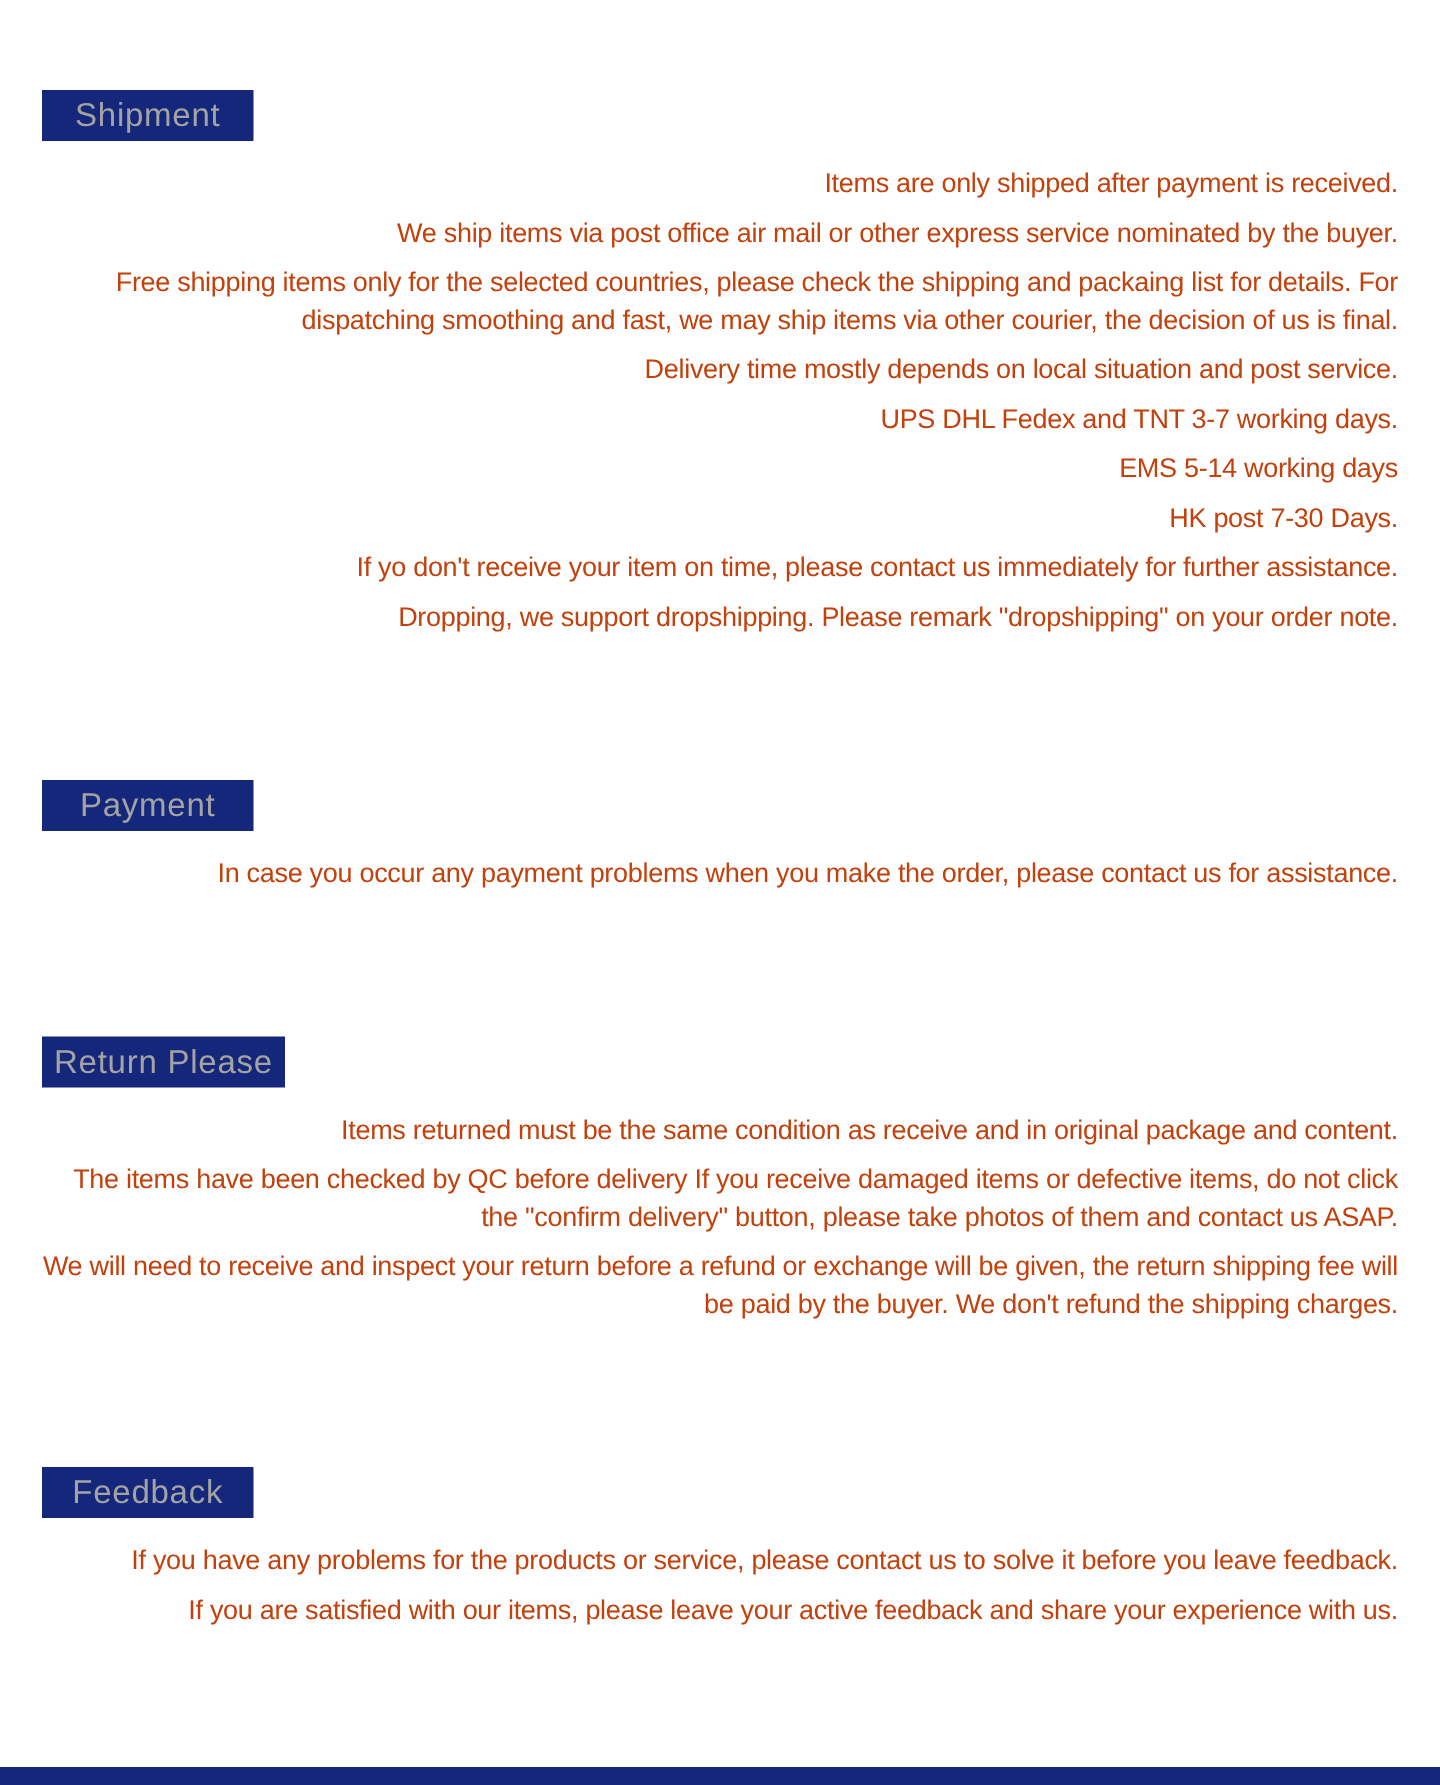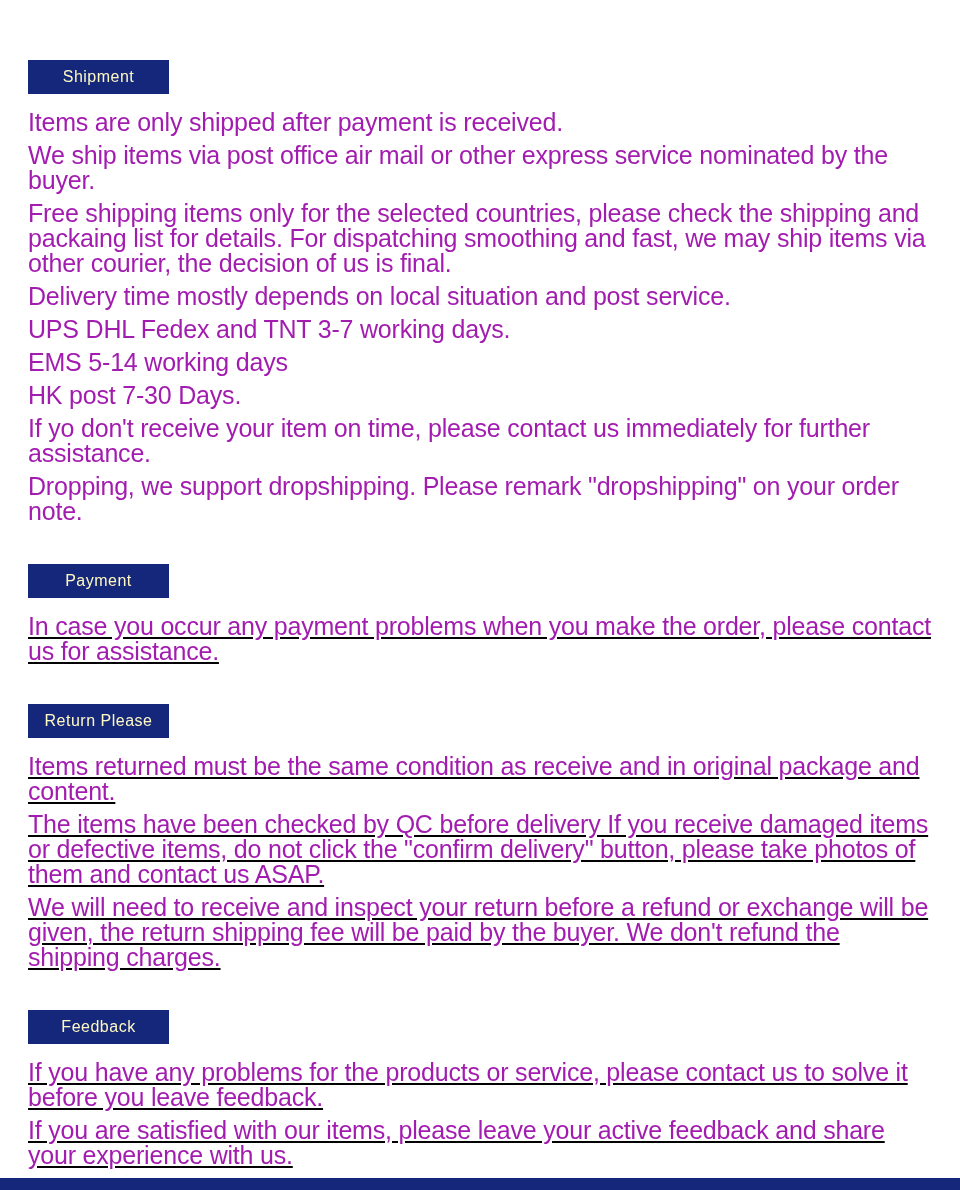--- a/index.html
+++ b/index.html
@@ -16,46 +16,47 @@
     margin: 0 auto;
     background: #ffffff;
     overflow: hidden;
   }
 
   .content {
     padding: 60px 28px 0 28px;
   }
 
   .section { }
-  .section + .section { margin-top: 40px; text-decoration: underline; }
+  .section + .section { margin-top: 96px; }
 
   .badge {
     display: inline-block;
     min-width: 141px;
     height: 34px;
     line-height: 24px;
     padding: 5px 8px;
     background: #15277b;
-    color: #fef9c3;
-    font-size: 16px;
+    color: #a3a3a3;
+    font-size: 22px;
     text-align: center;
     letter-spacing: 0.5px;
   }
 
   .paras {
     margin-top: 16px;
   }
 
   .paras p {
-    color: #a21caf;
-    font-size: 25px;
+    color: #c2410c;
+    font-size: 18px;
     line-height: 25px;
     margin-bottom: 8px;
     letter-spacing: -0.2px;
     max-width: 904px;
+    text-align: right;
   }
 
   .bottom-bar {
     position: absolute;
     left: 0;
     bottom: 0;
     width: 100%;
     height: 12px;
     background: #15277b;
   }

